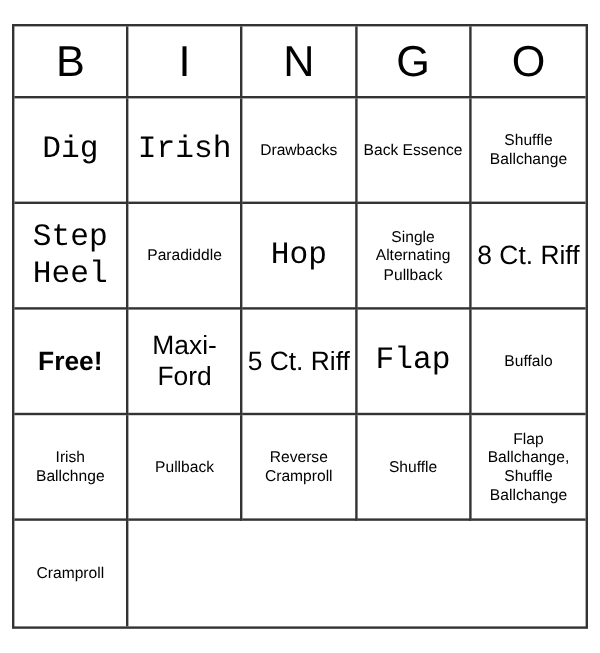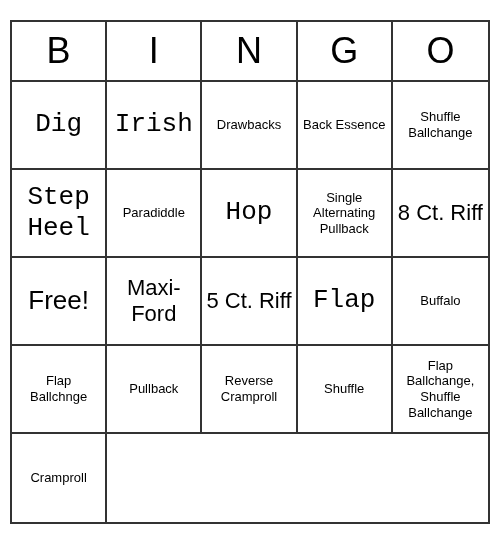--- a/index.html
+++ b/index.html
@@ -62,22 +62,22 @@
       font-family: Liberation Mono, monospace;
     }
     .medium-text {
       font-size: 22px;
       font-weight: normal;
     }
     .small-text {
       font-size: 13px;
     }
     .free-cell {
-      font-size: 26px;
-      font-weight: normal;
+      font-size: 22px;
+      font-weight: bold;
     }
   </style>
 </head>
 <body>
 
 <div class="bingo-card">
   <div class="bingo-header">
   <div class="bingo-header-cell">B</div>
       <div class="bingo-header-cell">I</div>
       <div class="bingo-header-cell">N</div>
@@ -124,21 +124,21 @@
       <div class="bingo-cell">
         <span class="medium-text">5 Ct. Riff</span>
       </div>
       <div class="bingo-cell">
         <span class="large-text">Flap</span>
       </div>
       <div class="bingo-cell">
         <span class="small-text">Buffalo</span>
       </div>
       <div class="bingo-cell">
-        <span class="small-text">Flap Ballchnge</span>
+        <span class="small-text">Irish Ballchnge</span>
       </div>
       <div class="bingo-cell">
         <span class="small-text">Pullback</span>
       </div>
       <div class="bingo-cell">
         <span class="small-text">Reverse Cramproll</span>
       </div>
       <div class="bingo-cell">
         <span class="small-text">Shuffle</span>
       </div>

